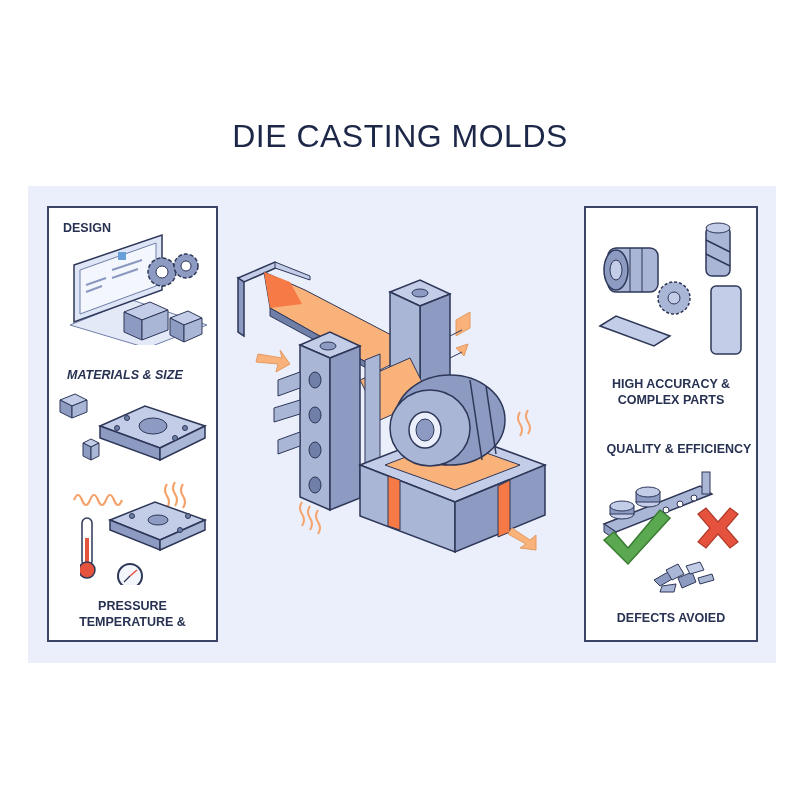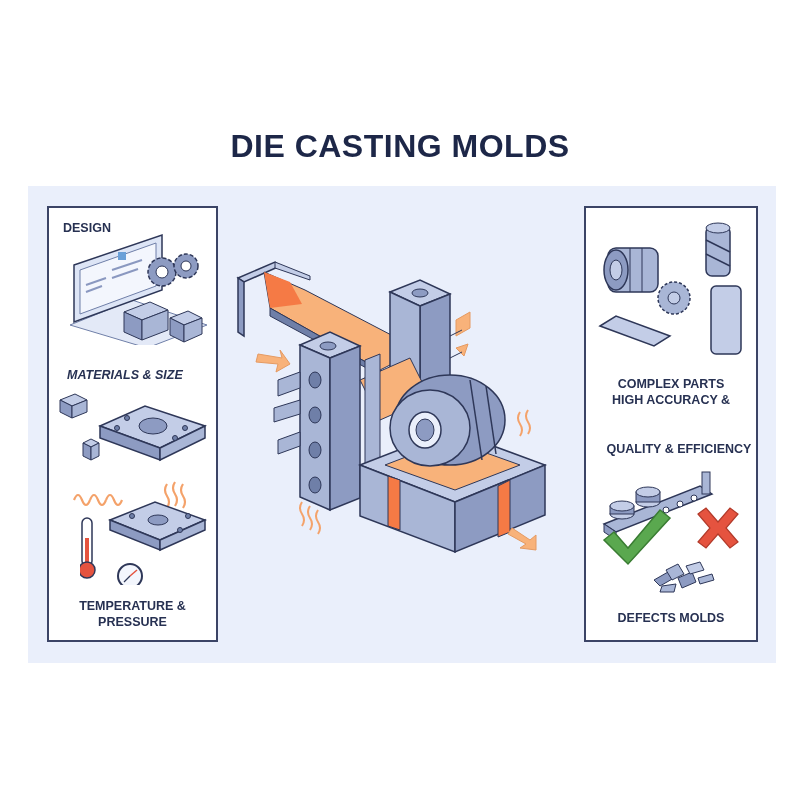--- a/index.html
+++ b/index.html
@@ -1,19 +1,19 @@
 <!DOCTYPE html>
 <html><head>
 <meta charset="utf-8">
 <style>
   html, body { margin:0; padding:0; }
   body { width:800px; height:800px; background:#ffffff; position:relative; overflow:hidden;
          font-family:"Liberation Sans", "DejaVu Sans", sans-serif; }
   .title { position:absolute; left:0; top:118px; width:800px; text-align:center;
-           font-size:32px; font-weight:bold; color:#1d2748; letter-spacing:0.5px;margin-top:10px; }
+           font-size:32px; font-weight:normal; color:#1d2748; letter-spacing:0.5px; }
   .stage { position:absolute; left:28px; top:186px; width:748px; height:477px; background:#eaeffb; }
   .panel { position:absolute; background:#ffffff; border:2px solid #3b4466; box-sizing:border-box; }
   .panel.left { left:47px; top:206px; width:171px; height:436px; }
   .panel.right { left:584px; top:206px; width:174px; height:436px; }
   .label { position:absolute; font-weight:bold; color:#273152; font-size:12.5px; text-align:center; line-height:16px; }
   .ill { position:absolute; }
   svg { display:block; }
 </style>
 </head>
 <body>
@@ -105,22 +105,22 @@
     <rect x="5" y="38" width="4" height="26" fill="#e5533f"></rect>
     <circle cx="7" cy="70" r="8" fill="#e5533f" stroke="#2e3758" stroke-width="1.5"></circle>
 
     <circle cx="50" cy="76" r="12" fill="#f3f6fd" stroke="#2e3758" stroke-width="2"></circle>
     <line x1="50" y1="76" x2="57" y2="70" stroke="#e5533f" stroke-width="1.5"></line>
     <line x1="50" y1="76" x2="44" y2="82" stroke="#2e3758" stroke-width="1.2"></line>
   </svg>
 </div>
 
 <div class="label" style="left:47px;top:598px;width:171px;">
+  <div>PRESSURE</div>
   <div>TEMPERATURE &amp;</div>
-  <div>PRESSURE</div>
 </div>
 
 <div class="ill" style="left:230px;top:240px;">
   <svg width="340" height="340" viewBox="0 0 340 340">
 
     <polygon points="8,38 45,22 50,26 14,42" fill="#c3cde7" stroke="#2e3758" stroke-width="1.5"></polygon>
     <polygon points="8,38 14,42 14,96 8,92" fill="#8d9bc2" stroke="#2e3758" stroke-width="1.5"></polygon>
     <polygon points="45,22 80,36 80,40 45,28" fill="#c3cde7" stroke="#2e3758"></polygon>
 
     <polygon points="34,32 75,50 190,110 150,130 40,68" fill="#f8b27a" stroke="#2e3758"></polygon>
@@ -197,22 +197,22 @@
     <circle cx="80" cy="80" r="16" fill="#a9b6d6" stroke="#2e3758" stroke-width="1.5" stroke-dasharray="3 2"></circle>
     <circle cx="80" cy="80" r="6" fill="#c3cde7" stroke="#2e3758"></circle>
 
     <polygon points="6,108 22,98 76,118 60,128" fill="#c3cde7" stroke="#2e3758" stroke-width="1.5"></polygon>
 
     <rect x="117" y="68" width="30" height="68" rx="5" fill="#c3cde7" stroke="#2e3758" stroke-width="1.5"></rect>
   </svg>
 </div>
 
 <div class="label" style="left:584px;top:376px;width:174px;">
+  <div>HIGH ACCURACY &amp;</div>
   <div>COMPLEX PARTS</div>
-  <div>HIGH ACCURACY &amp;</div>
 </div>
 
 <div class="label" style="left:584px;top:441px;width:190px;">QUALITY &amp; EFFICIENCY</div>
 
 <div class="ill" style="left:600px;top:470px;">
   <svg width="150" height="100" viewBox="0 0 150 100">
 
     <polygon points="4,54 100,16 112,24 16,62" fill="#a9b6d6" stroke="#2e3758" stroke-width="1.5"></polygon>
     <polygon points="4,54 16,62 16,70 4,62" fill="#8d9bc2" stroke="#2e3758"></polygon>
     <circle cx="66" cy="40" r="3" fill="#fff" stroke="#2e3758"></circle>
@@ -237,13 +237,13 @@
   <svg width="70" height="34" viewBox="0 0 70 34">
     <polygon points="6,20 20,12 26,18 12,26" fill="#8d9bc2" stroke="#2e3758"></polygon>
     <polygon points="18,10 30,4 36,14 24,20" fill="#a9b6d6" stroke="#2e3758"></polygon>
     <polygon points="30,18 44,12 48,22 34,28" fill="#8d9bc2" stroke="#2e3758"></polygon>
     <polygon points="38,6 52,2 56,10 42,14" fill="#c3cde7" stroke="#2e3758"></polygon>
     <polygon points="50,18 64,14 66,20 52,24" fill="#a9b6d6" stroke="#2e3758"></polygon>
     <polygon points="14,26 28,24 26,32 12,32" fill="#a9b6d6" stroke="#2e3758"></polygon>
   </svg>
 </div>
 
-<div class="label" style="left:584px;top:610px;width:174px;">DEFECTS MOLDS</div>
+<div class="label" style="left:584px;top:610px;width:174px;">DEFECTS AVOIED</div>
 
 </body></html>

